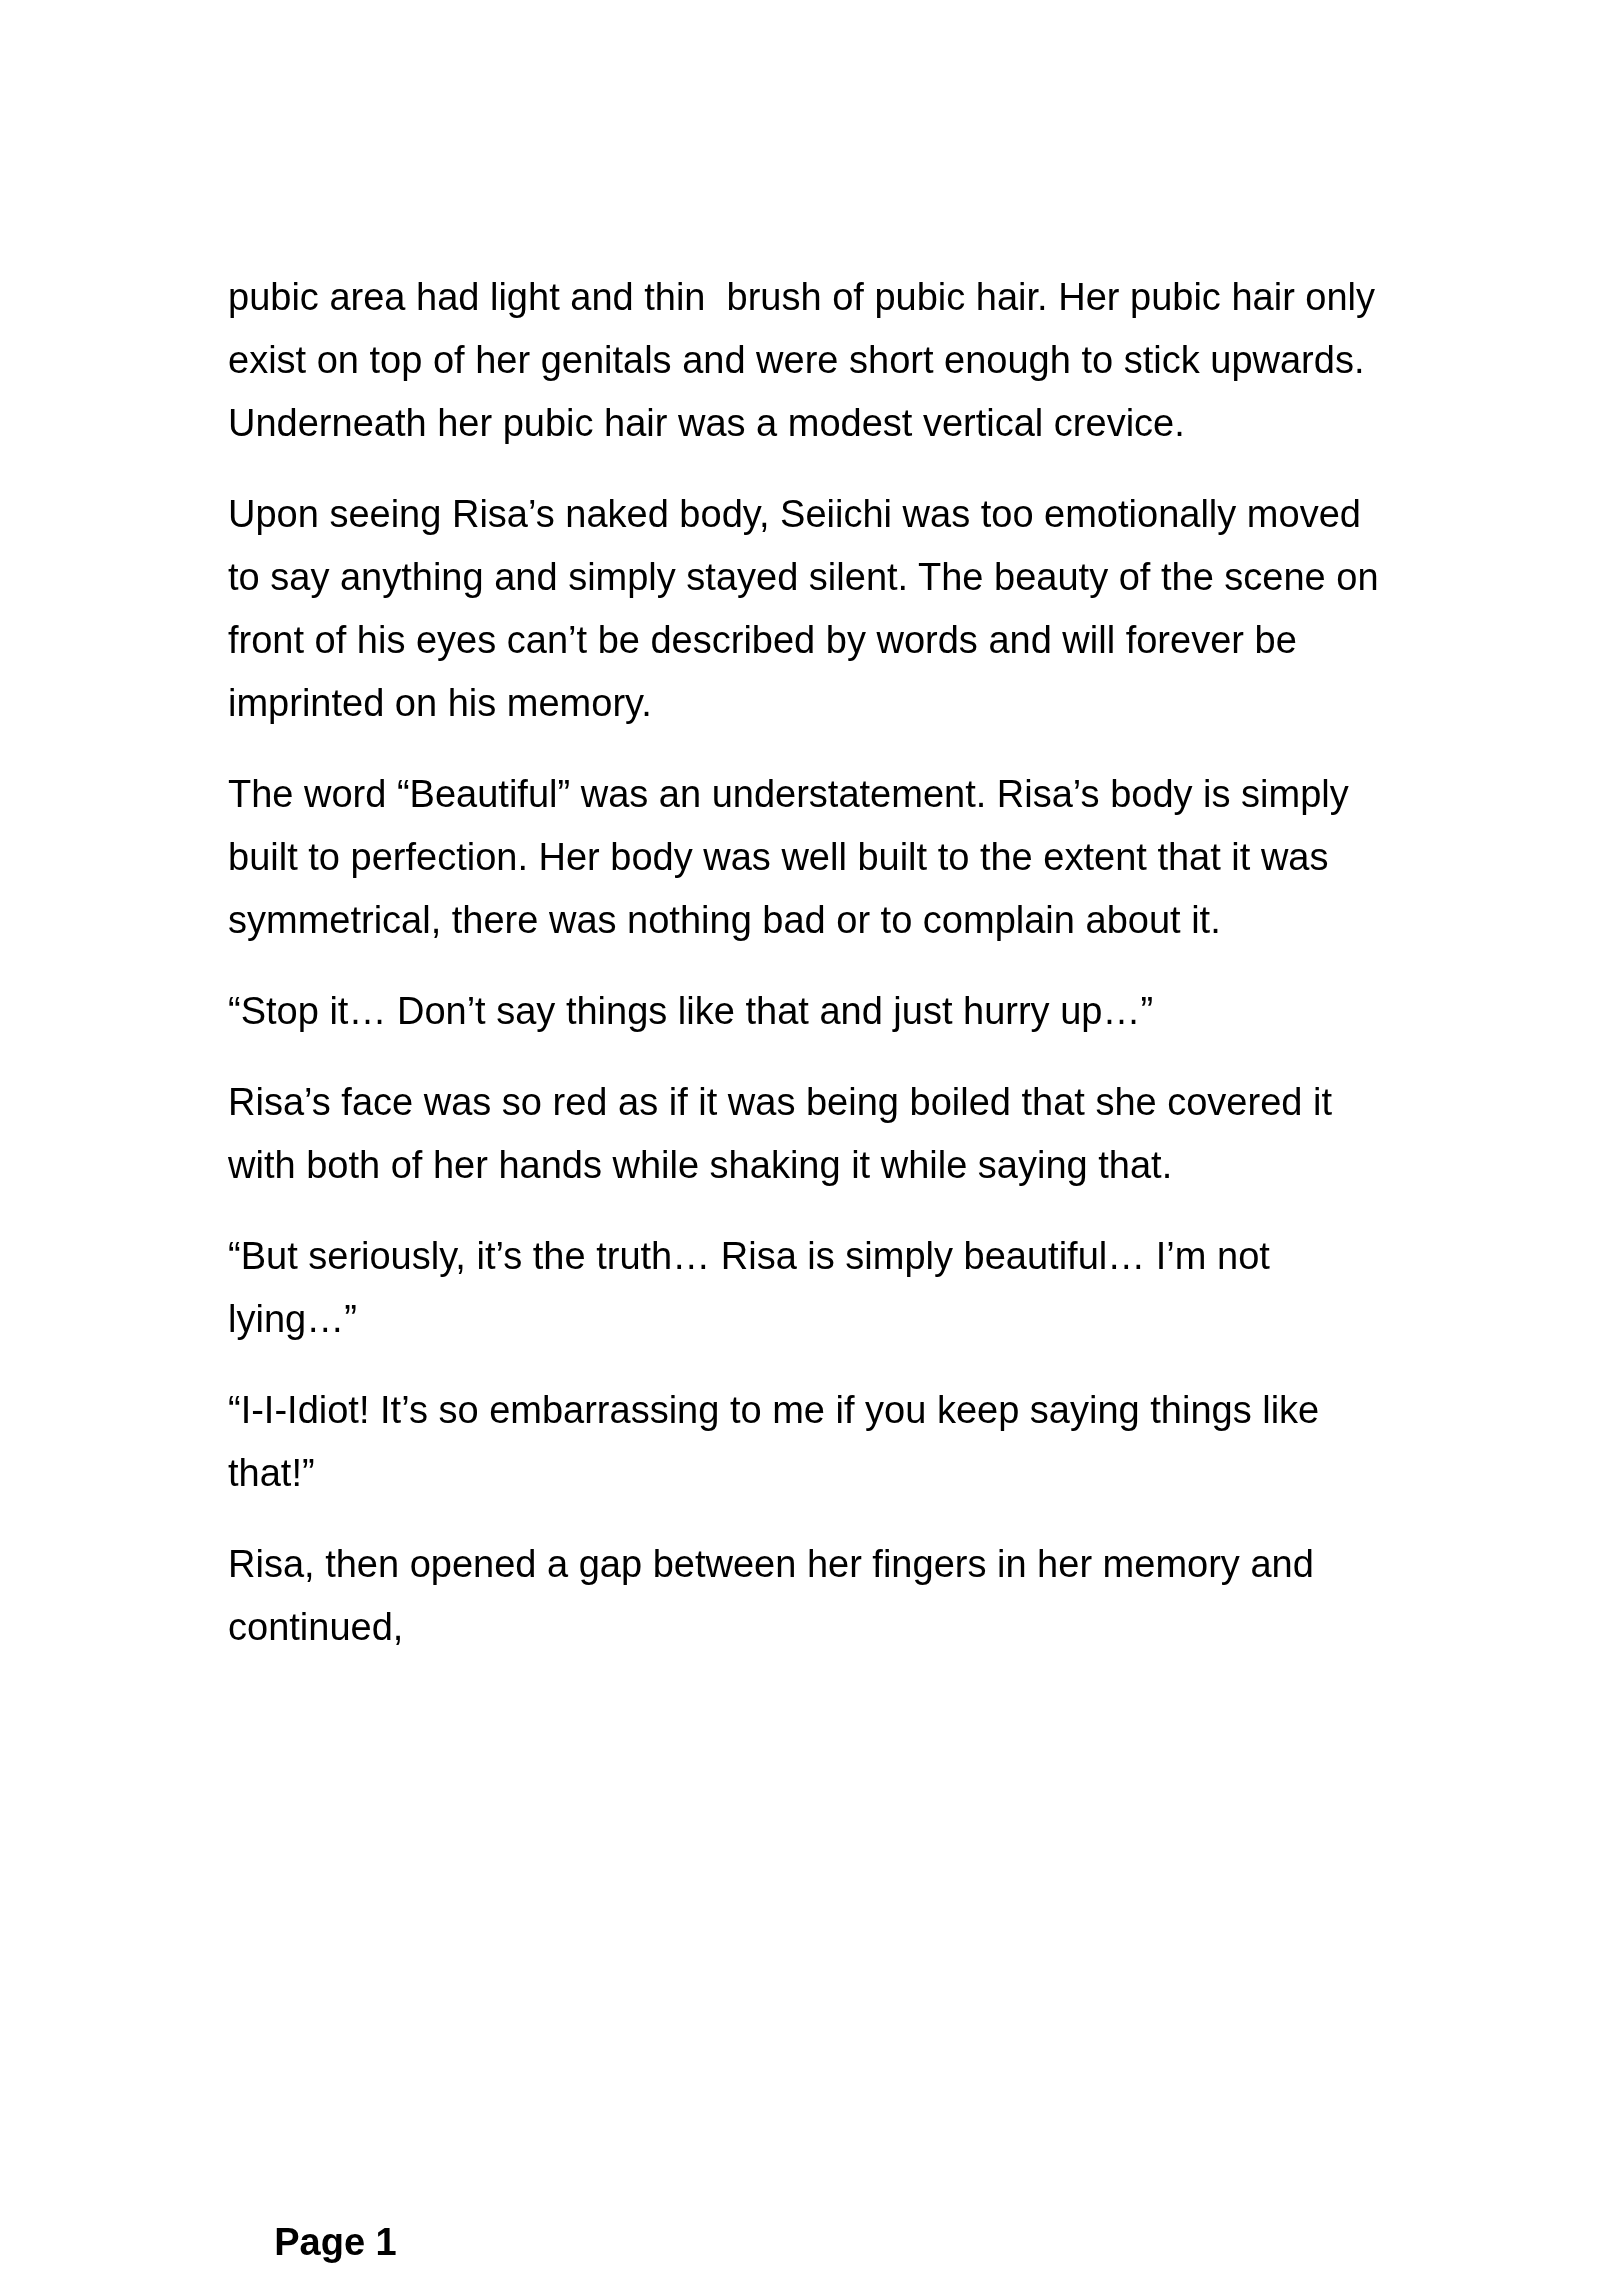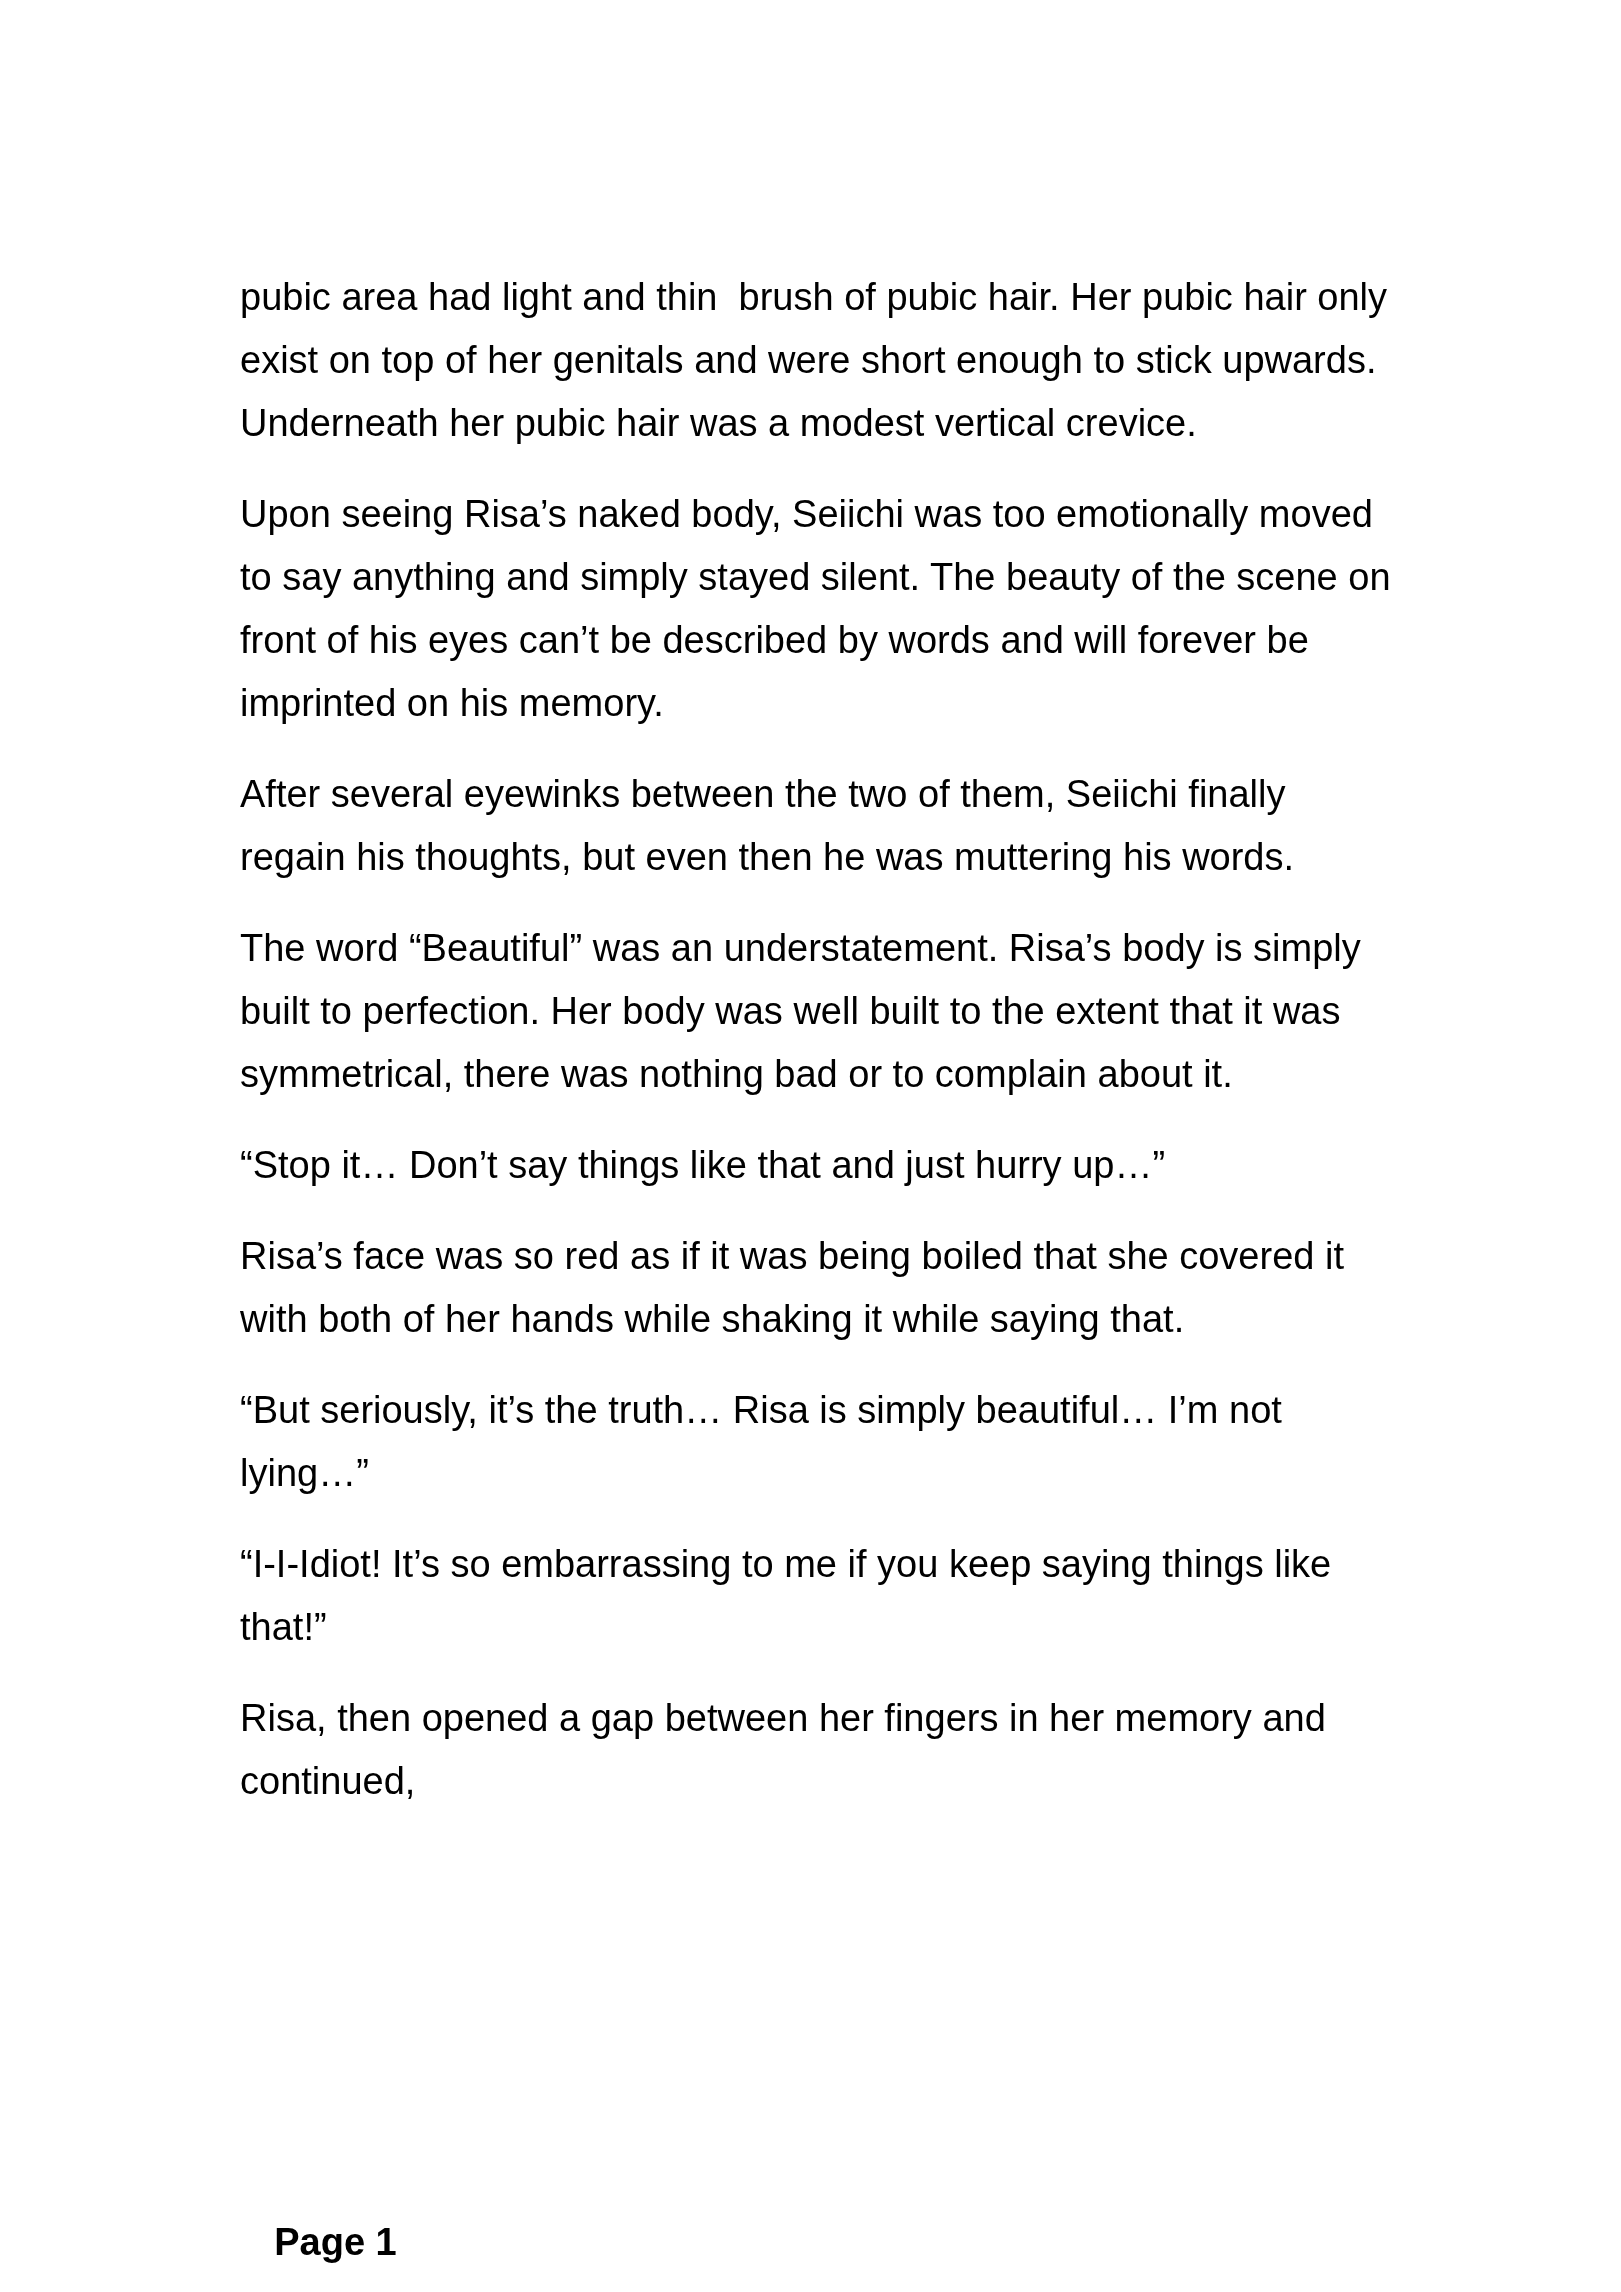--- a/index.html
+++ b/index.html
@@ -7,21 +7,21 @@
     position: relative;
     width: 1621px;
     height: 2293px;
     background: #ffffff;
     color: #000000;
     font-family: "Liberation Sans", "DejaVu Sans", sans-serif;
     overflow: hidden;
   }
   .content {
     position: absolute;
-    left: 240px;
+    left: 228px;
     top: 266px;
     width: 1235px;
   }
   .para {
     margin: 0 0 28px 0;
     font-size: 38px;
     line-height: 63px;
     white-space: pre;          
     letter-spacing: 0px;
   }
@@ -40,22 +40,20 @@
 
 <div class="page">
   <main class="content">
     <p class="para">pubic area had light and thin  brush of pubic hair. Her pubic hair only
 exist on top of her genitals and were short enough to stick upwards.
 Underneath her pubic hair was a modest vertical crevice.</p>
     <p class="para">Upon seeing Risa’s naked body, Seiichi was too emotionally moved
 to say anything and simply stayed silent. The beauty of the scene on
 front of his eyes can’t be described by words and will forever be
 imprinted on his memory.</p>
-    <p class="para">After several eyewinks between the two of them, Seiichi finally
-regain his thoughts, but even then he was muttering his words.</p>
     <p class="para">The word “Beautiful” was an understatement. Risa’s body is simply
 built to perfection. Her body was well built to the extent that it was
 symmetrical, there was nothing bad or to complain about it.</p>
     <p class="para">“Stop it… Don’t say things like that and just hurry up…”</p>
     <p class="para">Risa’s face was so red as if it was being boiled that she covered it
 with both of her hands while shaking it while saying that.</p>
     <p class="para">“But seriously, it’s the truth… Risa is simply beautiful… I’m not
 lying…”</p>
     <p class="para">“I-I-Idiot! It’s so embarrassing to me if you keep saying things like
 that!”</p>

